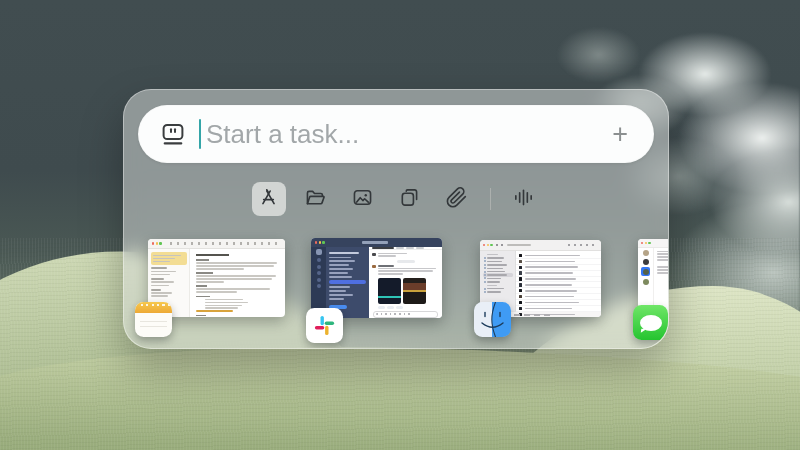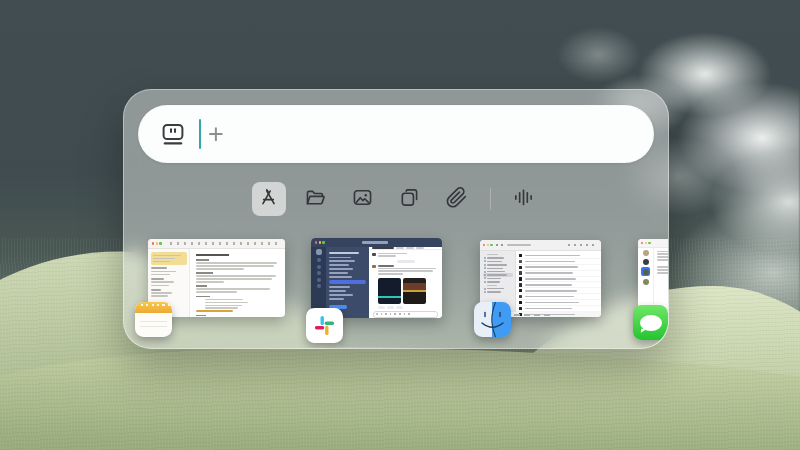--- a/index.html
+++ b/index.html
@@ -197,20 +197,21 @@
   <div class="sbar">
     <span class="sb-icon">
       <svg width="26" height="26" viewBox="0 0 26 26" fill="none" stroke="#3a3d3f" stroke-width="2" stroke-linecap="round">
         <rect x="3.6" y="4" width="18.8" height="14" rx="3.6"></rect>
         <path d="M11 8.2 V11"></path>
           <path d="M15 8.2 V11"></path>
         <path d="M4.8 22.4 H21.2" stroke-width="2.3"></path>
       </svg>
     </span>
     <span class="caret"></span>
+    <input class="sb-input" type="text" readonly="" placeholder="Start a task..." style="">
     <span class="plus">+</span>
   </div>
 
   <div class="actions">
     <div class="act selected">
       <span>
         <svg width="23" height="23" viewBox="0 0 24 24">
           <path d="M10.2 3.9 L11.7 6.4"></path>
           <path d="M13.7 5.3 L6.2 18.4"></path>
           <path d="M10.3 5.3 L17.8 18.4"></path>

